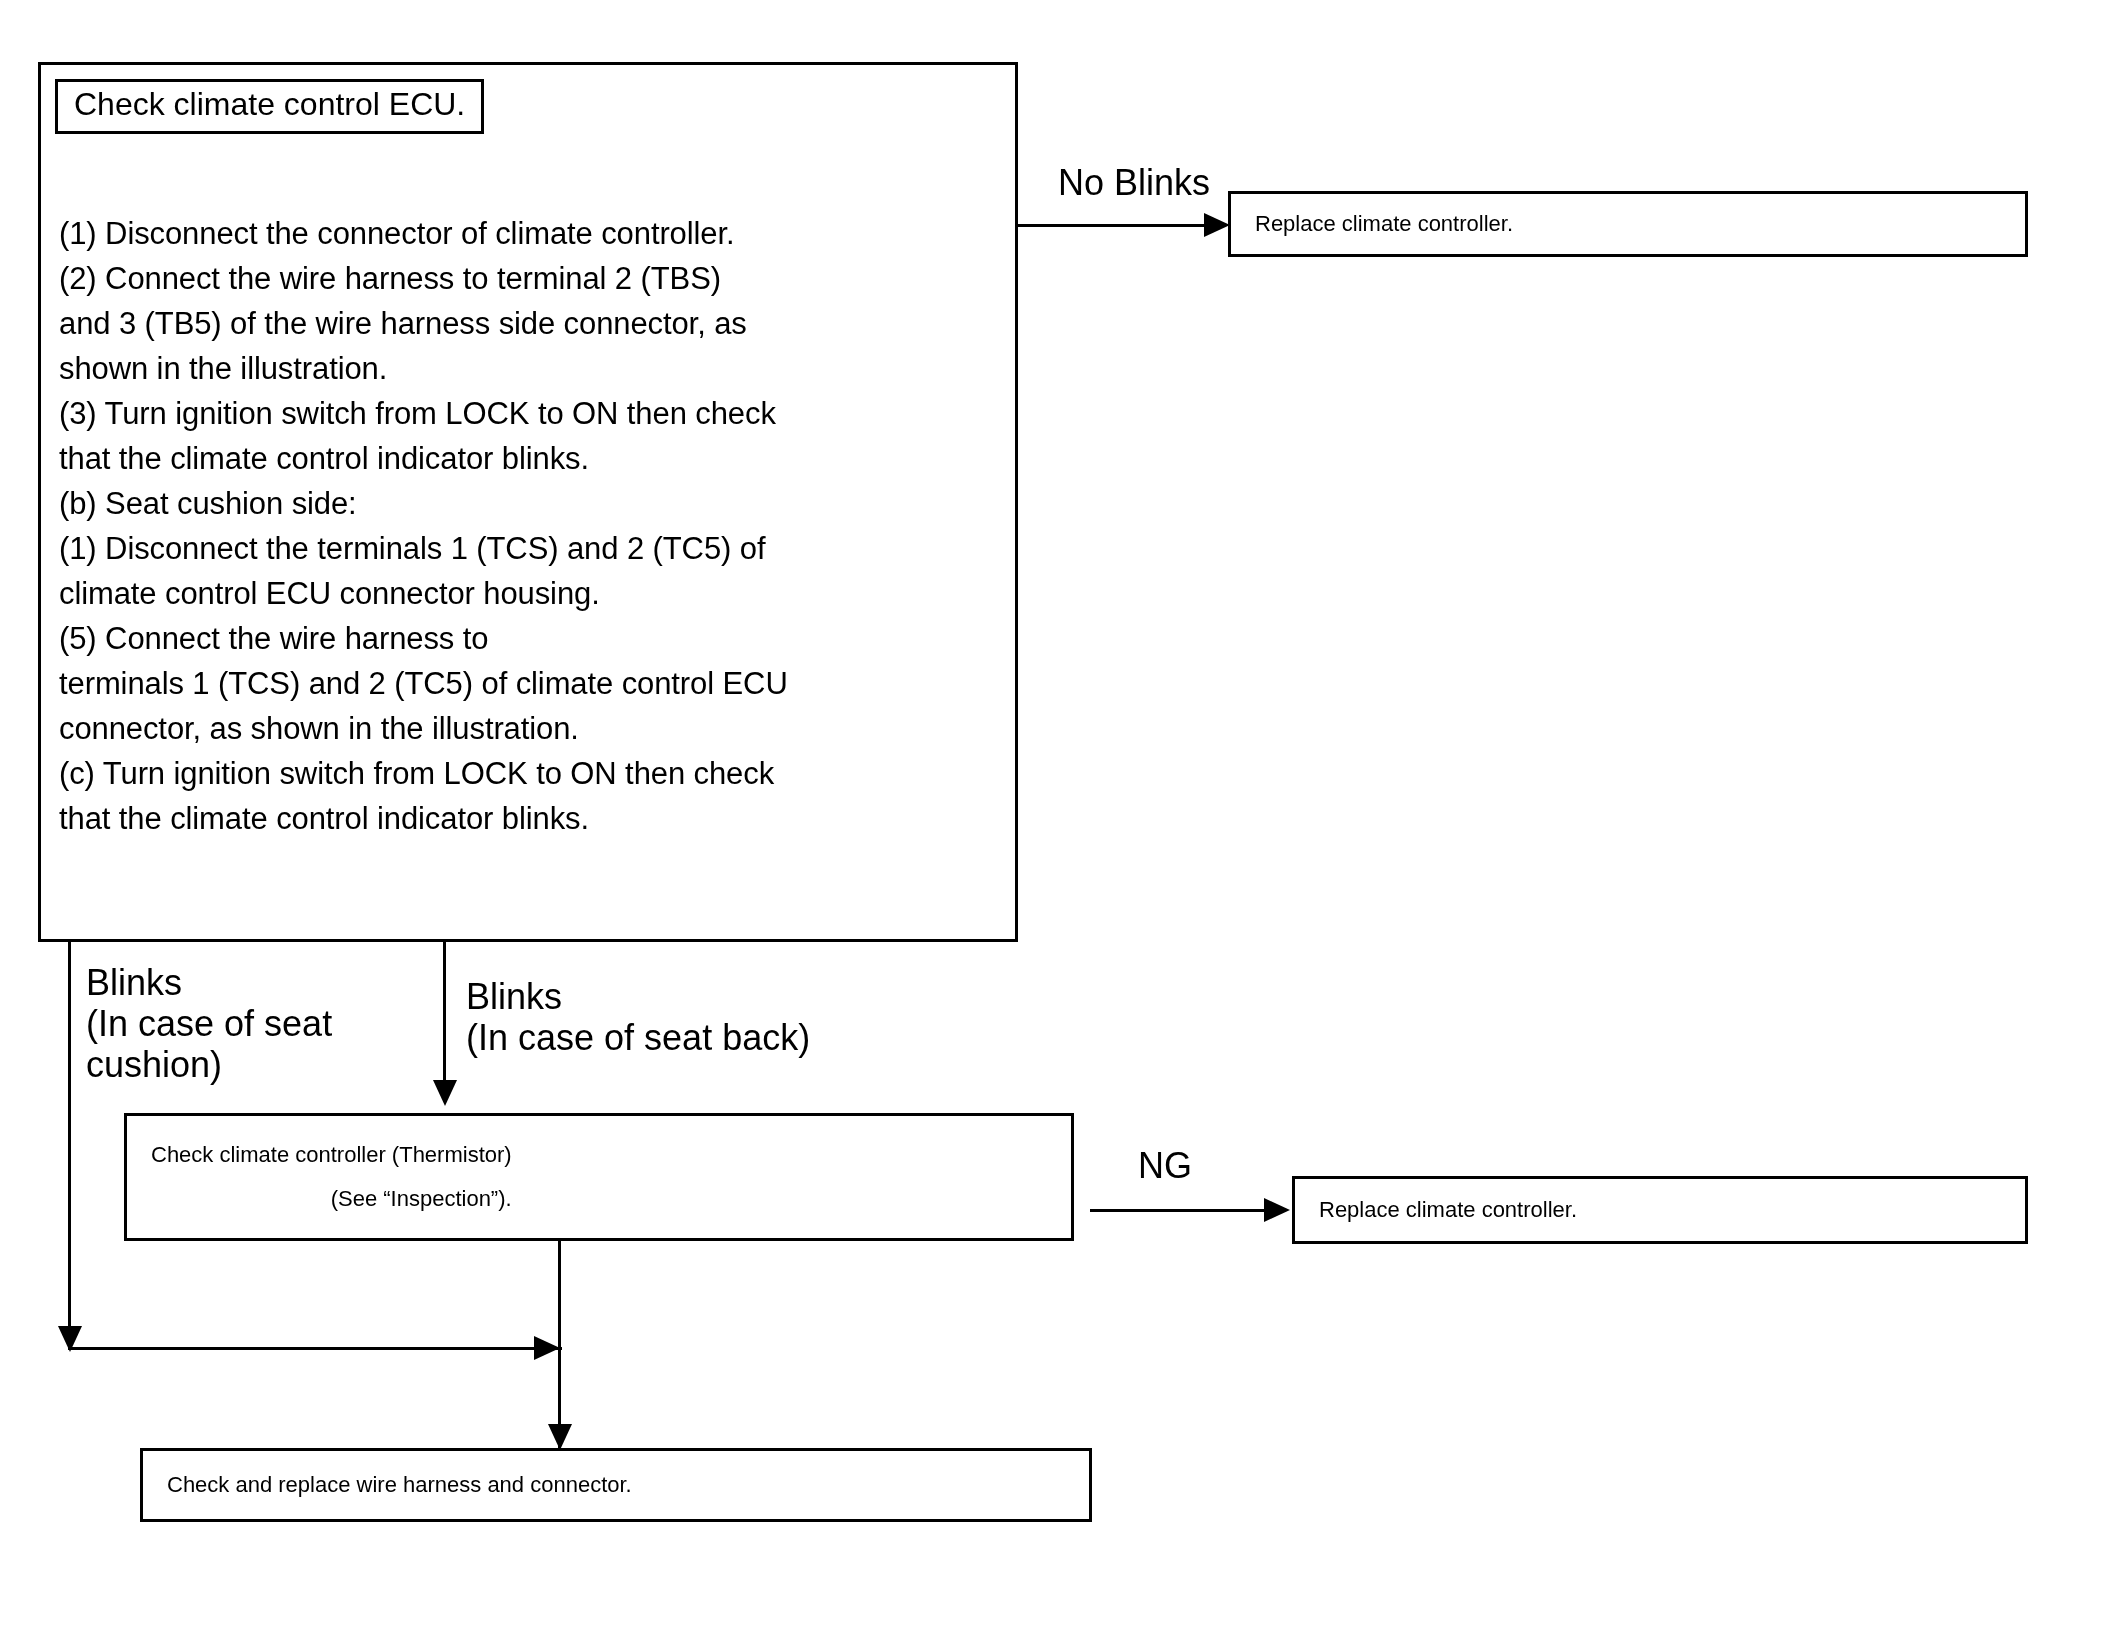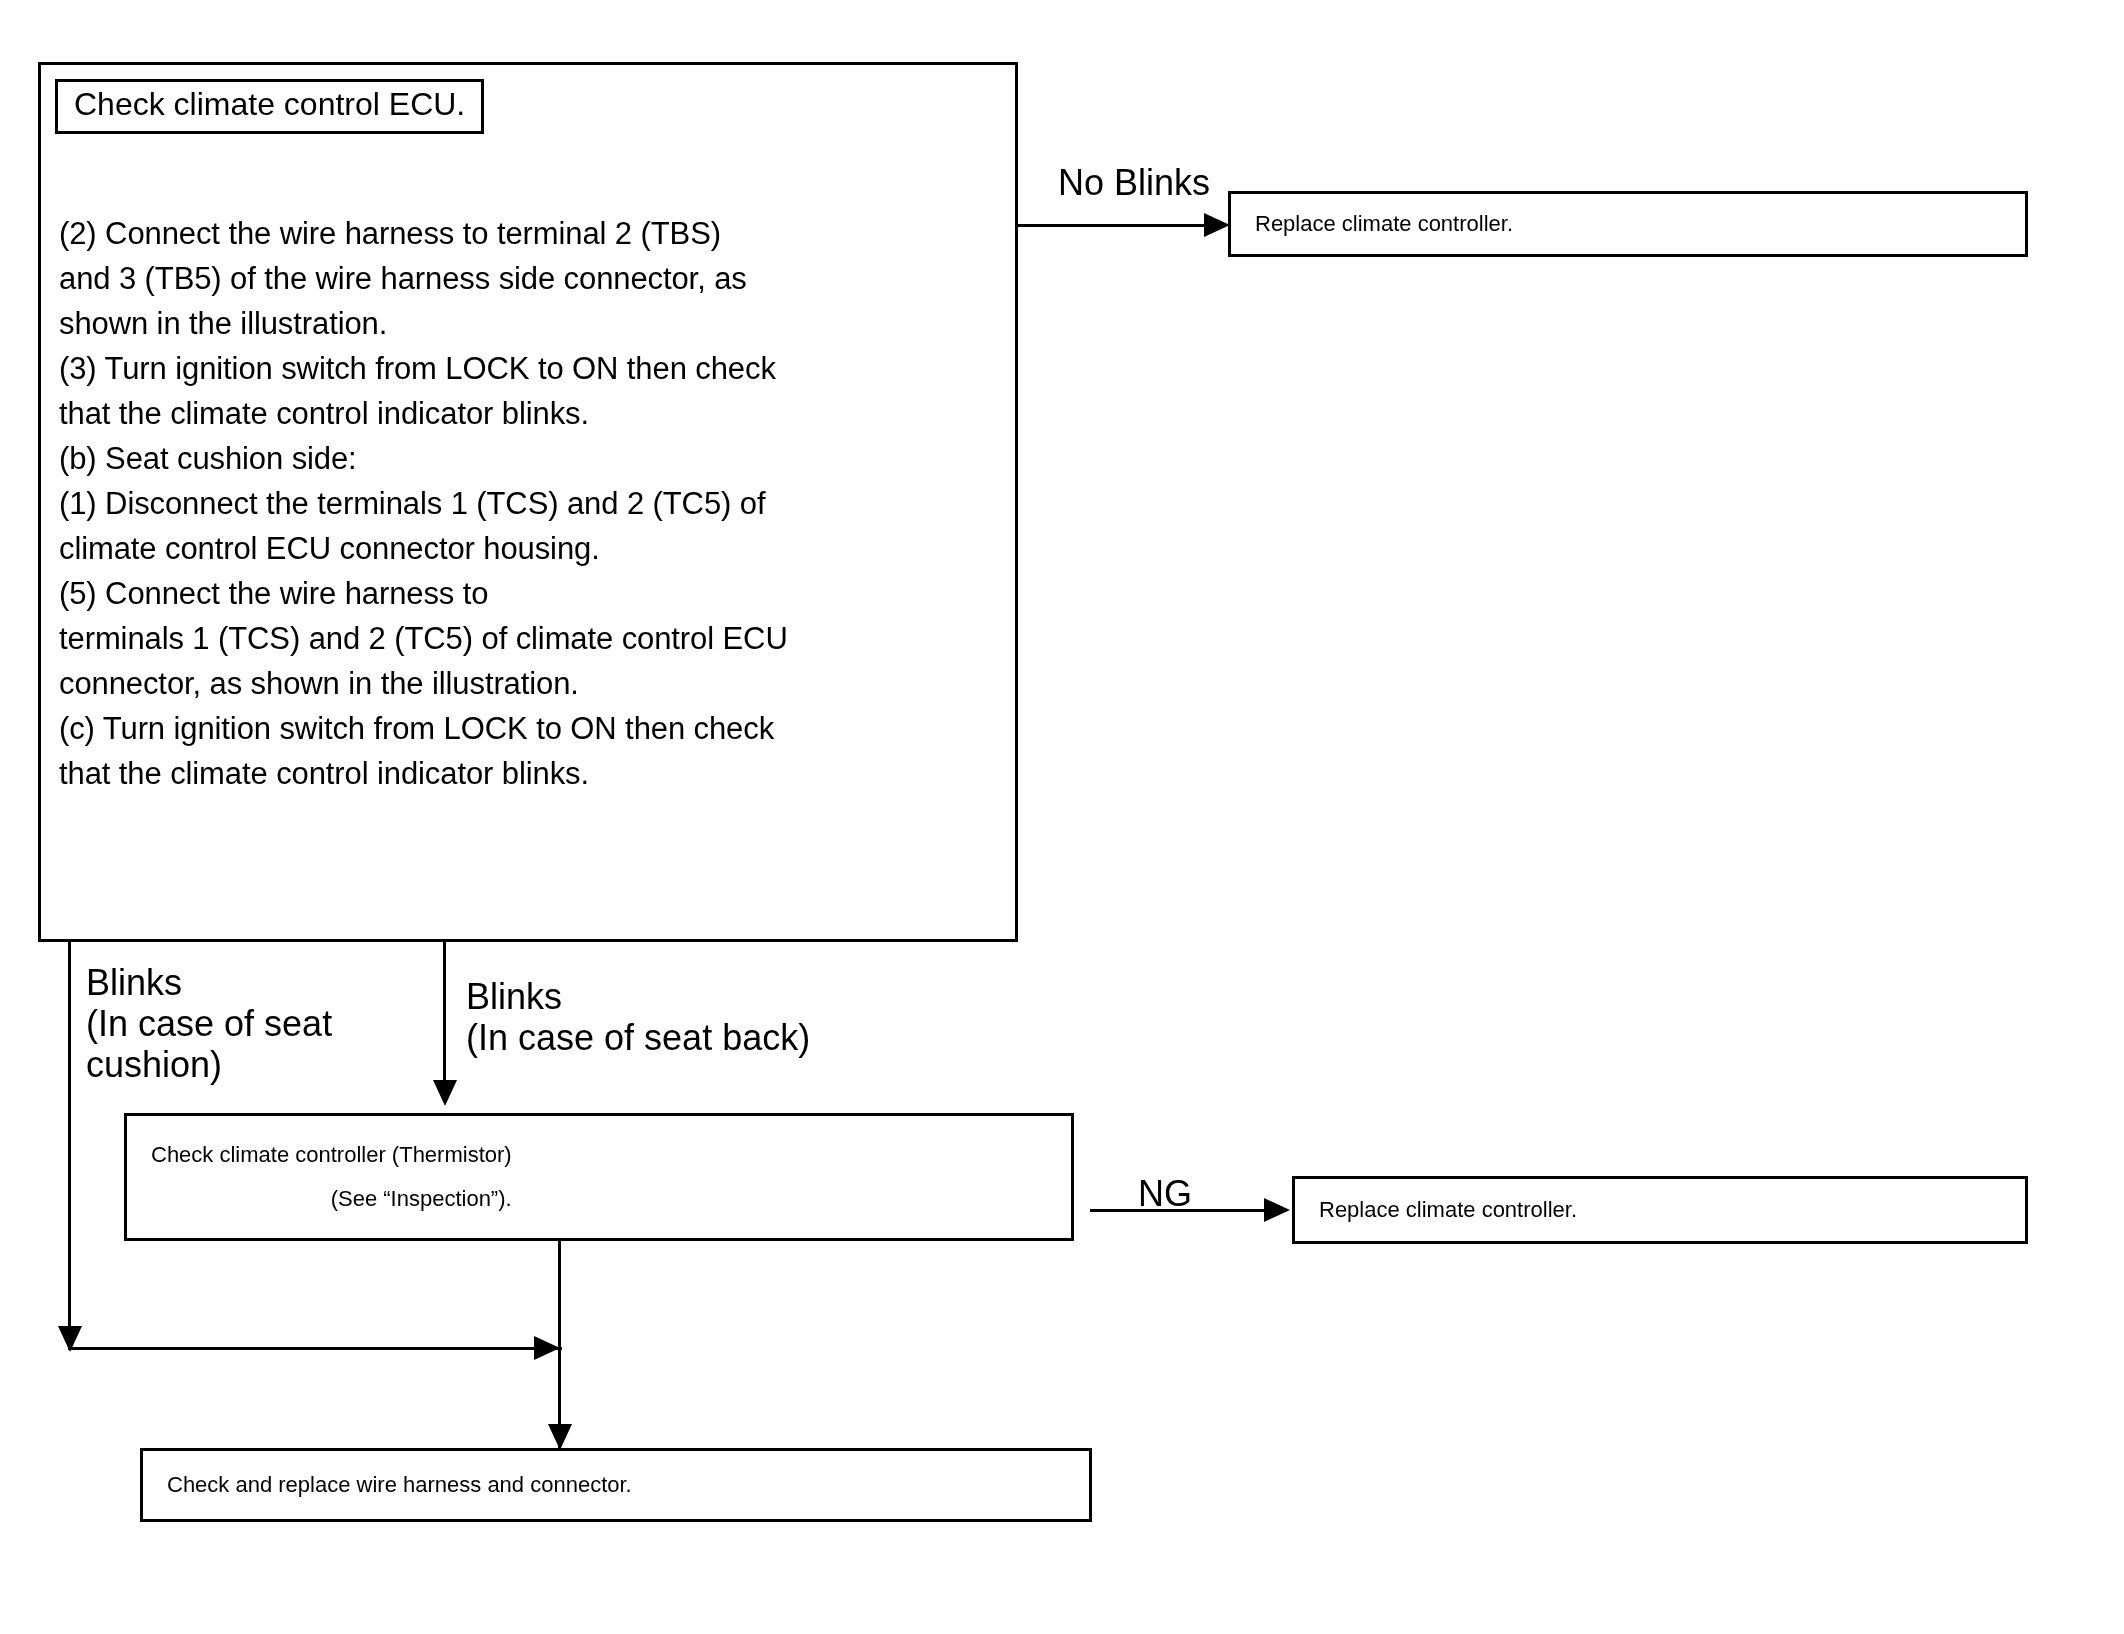--- a/index.html
+++ b/index.html
@@ -138,20 +138,21 @@
   }
 </style>
 </head>
 <body>
 
 <div id="canvas">
 
   <div class="box box-main">
     <div class="title-chip">Check climate control ECU.</div>
     <div class="body-text">
+      <div class="ln">(1) Disconnect the connector of climate controller.</div>
       <div class="ln">(2) Connect the wire harness to terminal 2 (TBS)</div>
       <div class="ln"> and 3 (TB5) of the wire harness side connector, as</div>
       <div class="ln">shown in the illustration.</div>
       <div class="ln">(3) Turn ignition switch from LOCK to ON then check</div>
       <div class="ln">that the climate control indicator blinks.</div>
       <div class="ln">(b)   Seat cushion side:</div>
       <div class="ln">(1) Disconnect the terminals 1 (TCS) and 2 (TC5) of</div>
       <div class="ln">climate control ECU connector housing.</div>
       <div class="ln">(5) Connect the wire harness to</div>
       <div class="ln">terminals 1 (TCS) and 2 (TC5) of climate control ECU</div>
@@ -184,21 +185,21 @@
     <div>(In case of seat back)</div>
   </div>
 
   <div class="box box-thermistor">
     <div class="box-label two-line">
       <div>Check climate controller (Thermistor)</div>
       <div>(See “Inspection”).</div>
     </div>
   </div>
 
-  <div class="edge-label" style="left:1138px; top:1145px;margin-top:28px;">NG</div>
+  <div class="edge-label" style="left:1138px; top:1145px;">NG</div>
   <div class="hline" style="left:1090px; top:1209px; width:178px;"></div>
   <div class="arrow-right" style="left:1264px; top:1198px;"></div>
 
   <div class="box box-replace-2">
     <div class="box-label">Replace climate controller.</div>
   </div>
 
   <div class="vline" style="left:558px; top:1241px; height:212px;"></div>
   <div class="arrow-down" style="left:548px; top:1424px;"></div>
 

